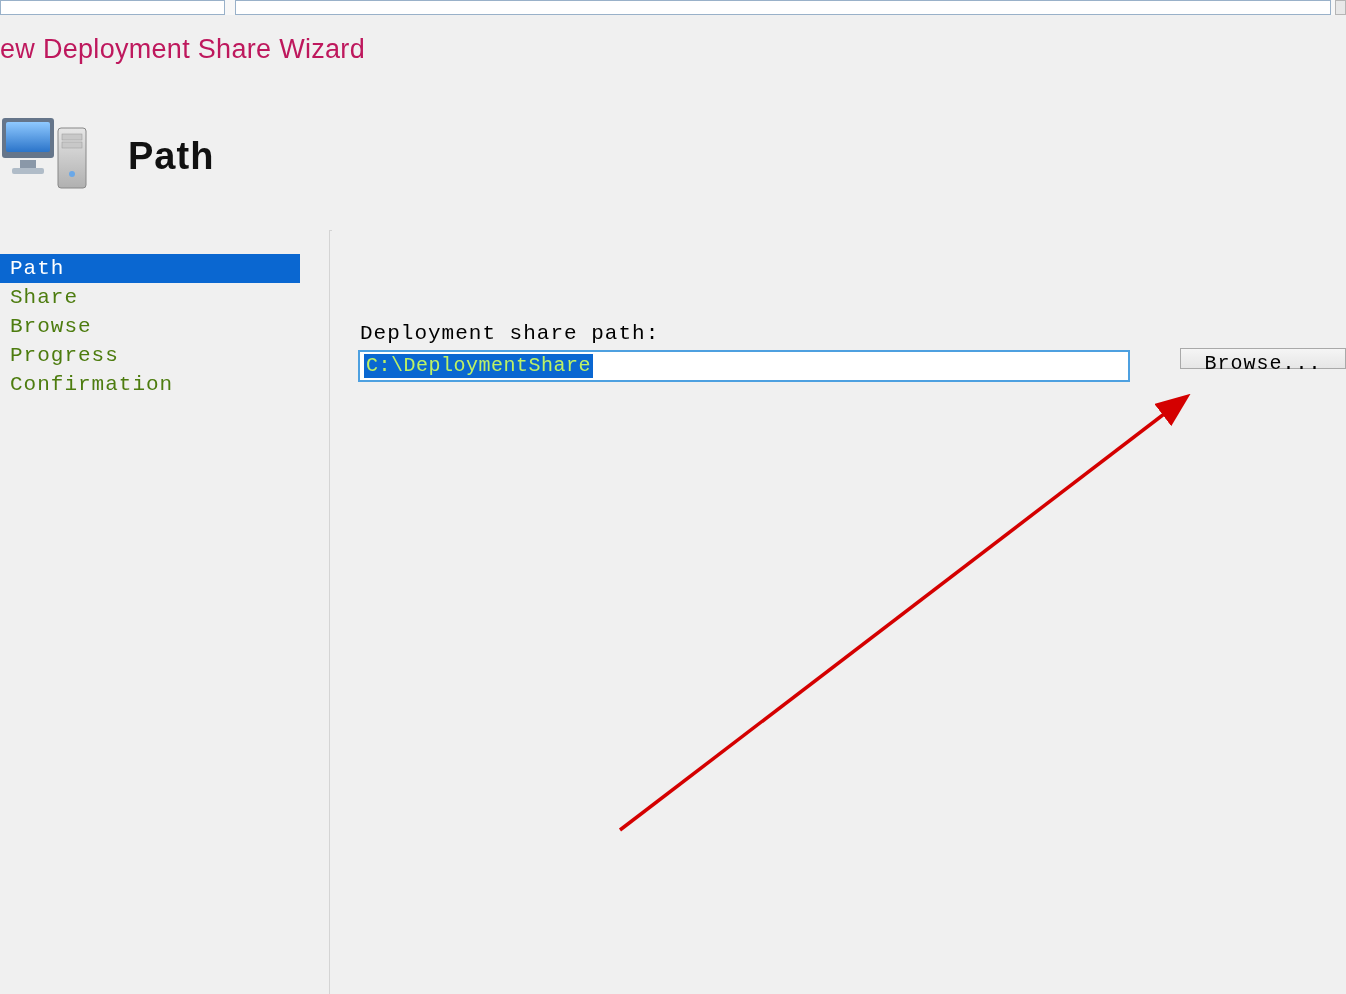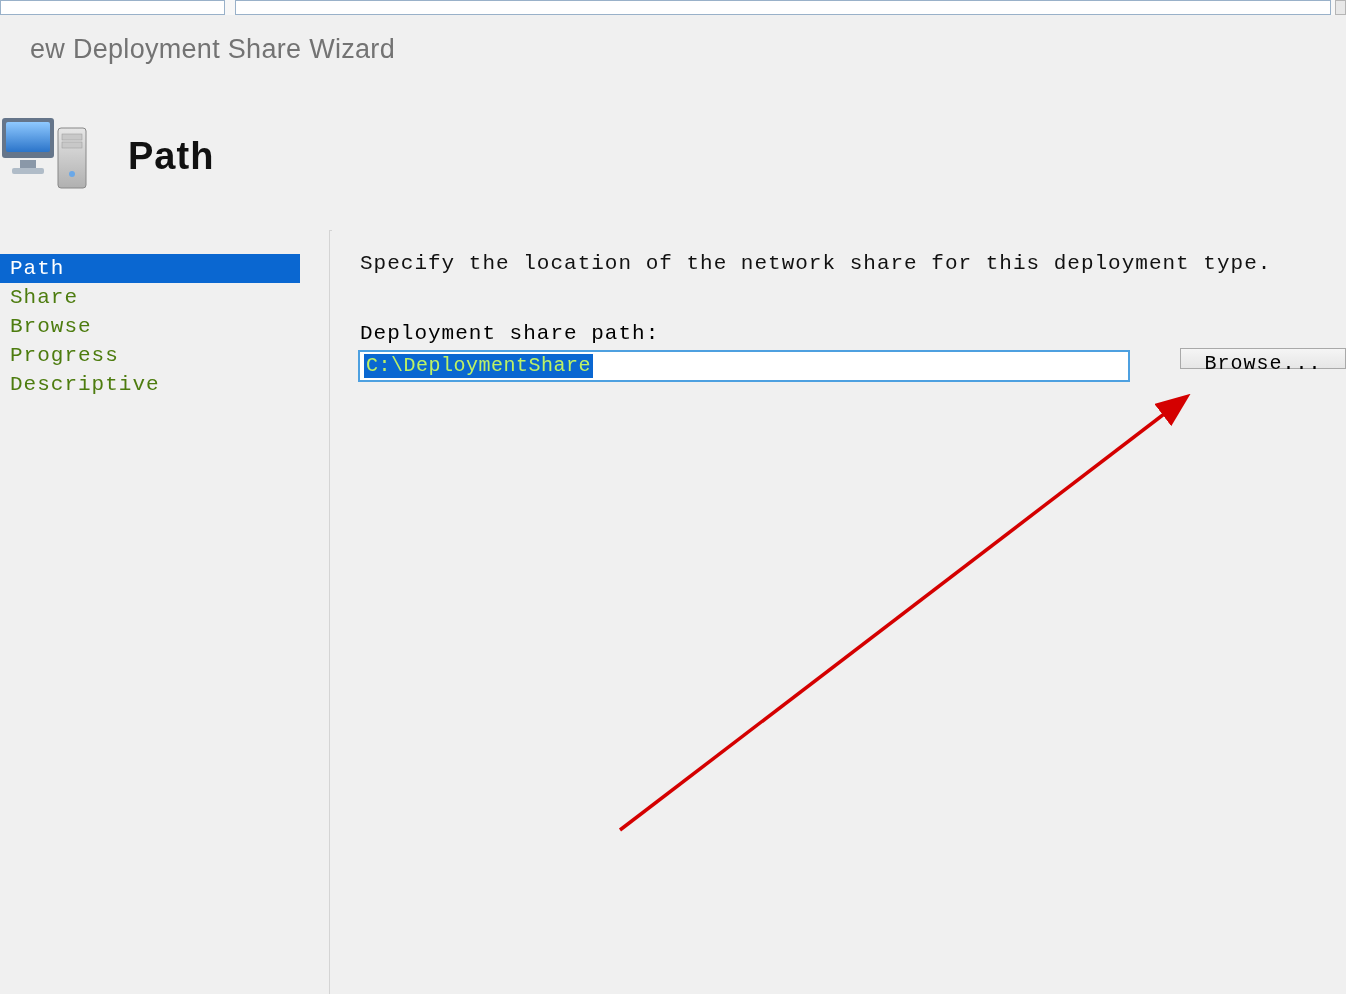--- a/index.html
+++ b/index.html
@@ -40,23 +40,22 @@
     border: 1px solid #b5b5b5;
     box-sizing: border-box;
   }
 
   .wizard-title {
     position: absolute;
     left: 0px;
     top: 34px;
     font-size: 27px;
     font-weight: 400;
-    color: #737373;
+    color: #be185d;
     letter-spacing: 0.3px;
-    padding-left: 30px;
   }
 
   .monitor-icon {
     position: absolute;
     left: 0;
     top: 108px;
     width: 90px;
     height: 90px;
   }
   .page-heading {
@@ -221,26 +220,25 @@
 <div class="page-heading">Path</div>
 
 <div class="body-area"></div>
 
 <div class="sidebar">
   <div class="sidebar-inner">
     <div class="sidebar-item selected">Path</div>
     <div class="sidebar-item">Share</div>
     <div class="sidebar-item">Browse</div>
     <div class="sidebar-item">Progress</div>
-    <div class="sidebar-item">Descriptive</div>
+    <div class="sidebar-item">Confirmation</div>
   </div>
 </div>
 
 <div class="main-panel">
-  <div class="instruction-text">Specify the location of the network share for this deployment type.</div>
   <div class="field-label">Deployment share path:</div>
   <div class="path-input-wrap">
     <span class="path-input-inner">C:\DeploymentShare</span>
   </div>
   <div class="browse-button">Browse...</div>
 </div>
 
 <svg class="arrow-overlay" viewBox="0 0 1346 994">
   <defs>
     <marker id="arrowhead" markerWidth="10" markerHeight="8" refX="8" refY="4" orient="auto">

